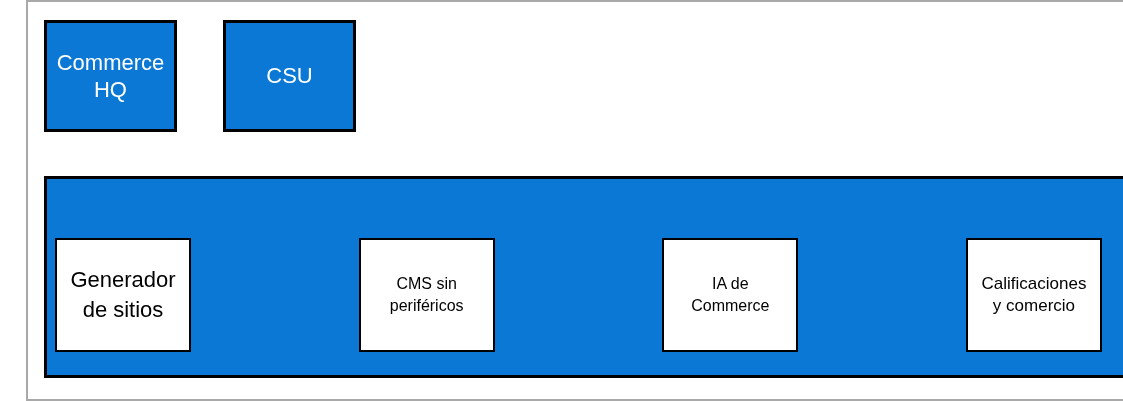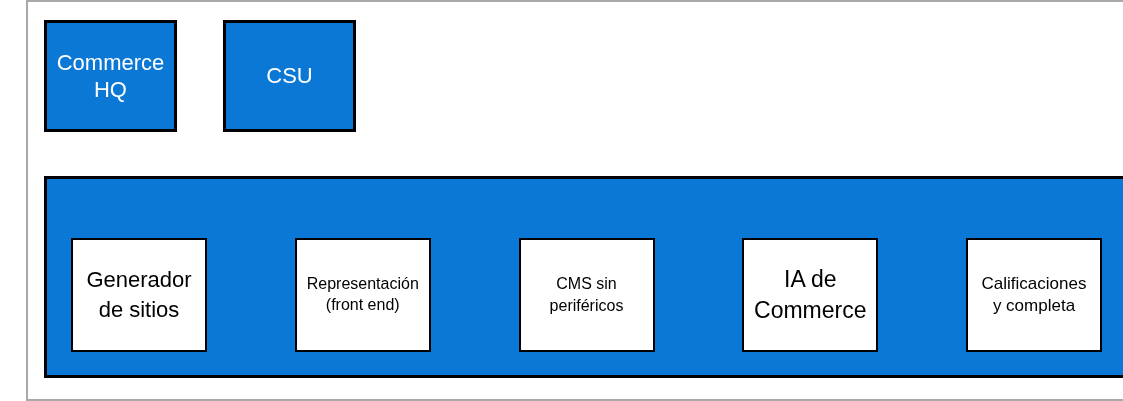--- a/index.html
+++ b/index.html
@@ -48,21 +48,21 @@
   .env-title {
     margin-top: 9px;
     text-align: center;
     color: #ffffff;
     font-size: 20px;
     font-weight: bold;
     line-height: 1.2;
   }
   .modules {
     position: absolute;
-    left: 24px;
+    left: 8px;
     right: 24px;
     top: 59px;
     height: 114px;
     display: flex;
     justify-content: space-between;
   }
   .module {
     box-sizing: border-box;
     width: 136px;
     height: 114px;
@@ -73,21 +73,21 @@
     justify-content: center;
     text-align: center;
     color: #000000;
     line-height: 1.3;
     white-space: pre-line;
   }
   .module-site-builder        { font-size: 22px; line-height: 1.35; }
   .module-digital-assets      { font-size: 16px; }
   .module-front-end-rendering { font-size: 16px; }
   .module-headless-cms        { font-size: 16px; line-height: 1.4; }
-  .module-commerce-ai         { font-size: 23px; line-height: 1.35; }
+  .module-commerce-ai         { font-size: 16px; line-height: 1.35; }
   .module-ratings-reviews     { font-size: 17px; }
 </style>
 </head>
 <body>
 
 <div class="frame">
 
   <div class="blue-box box-commerce-hq">
     <span>Commerce
 HQ</span>
@@ -97,32 +97,28 @@
     <span>CSU</span>
   </div>
 
   <div class="env">
 
     <div class="modules">
       <div class="module module-site-builder">
         <span>Generador
 de sitios</span>
       </div>
-      <div class="module module-front-end-rendering">
-        <span>Representación
-(front end)</span>
-      </div>
       <div class="module module-headless-cms">
         <span>CMS sin
 periféricos</span>
       </div>
       <div class="module module-commerce-ai">
         <span>IA de
 Commerce</span>
       </div>
       <div class="module module-ratings-reviews">
         <span>Calificaciones
-y completa</span>
+y comercio</span>
       </div>
     </div>
   </div>
 
 </div>
 
 </body></html>

